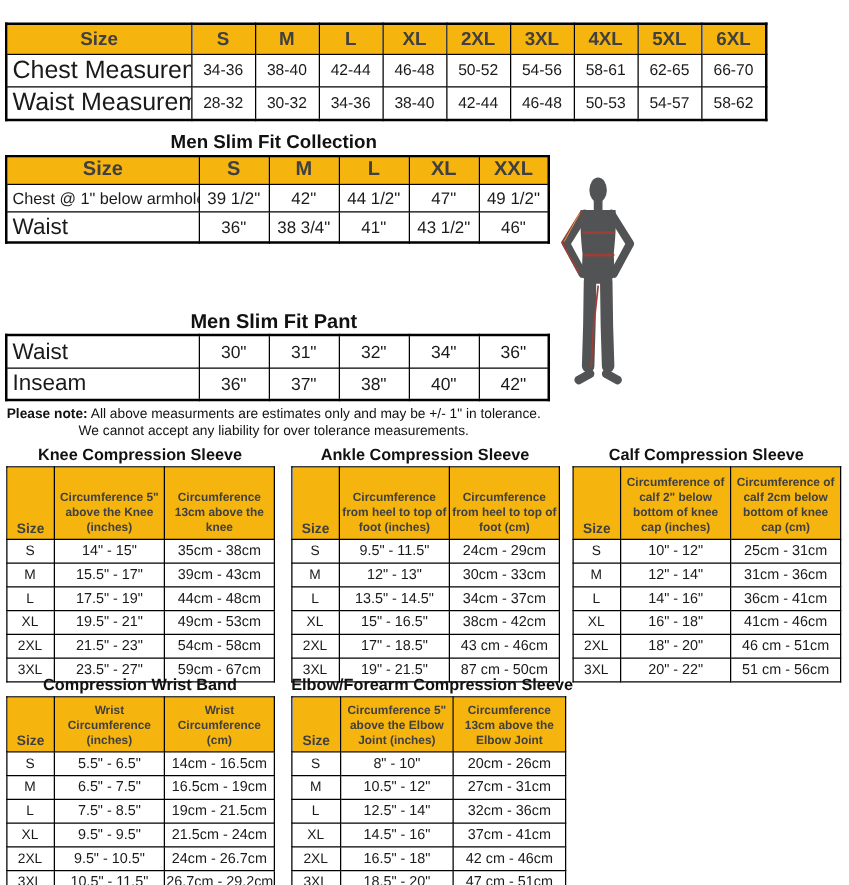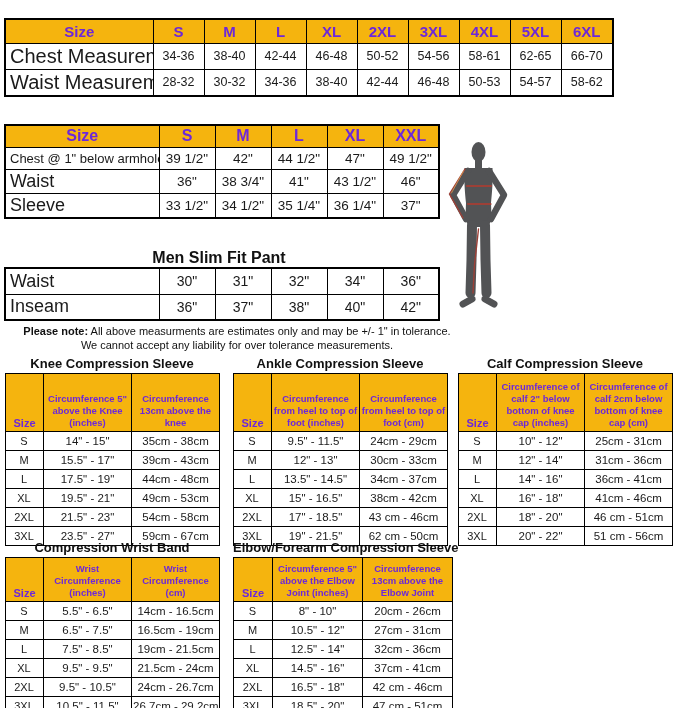--- a/index.html
+++ b/index.html
@@ -7,21 +7,21 @@
     position:relative;width:679px;height:708px;background:#ffffff;
     font-family:"Liberation Sans",sans-serif;color:#1a1a1a;overflow:hidden;
   }
   .ttl{position:absolute;font-weight:bold;text-align:center;color:#111;}
   .ttl.t1{top:1px;left:0;width:565px;font-size:15px;}
   .ttl.t2{top:105px;left:0;width:438px;font-size:15px;}
   .ttl.t3{top:249px;left:0;width:438px;font-size:16px;}
 
   table{border-collapse:collapse;table-layout:fixed;}
   th,td{border:1px solid #000;overflow:hidden;white-space:nowrap;}
-  th{background:#F5B40E;font-weight:bold;color:#6d28d9;}
+  th{background:#F5B40E;font-weight:bold;color:#404040;}
 
   .big{position:absolute;border:2px solid #000;}
   .big td.val{text-align:center;}
   .big td.lbl{text-align:left;padding-left:4px;}
   .big th{text-align:center;}
 
   .t-comp{left:4px;top:18px;width:608px;}
   .t-comp tr{height:24px;}
   .t-comp th{font-size:15px;}
   .t-comp td.lbl{font-size:20px;}
@@ -33,21 +33,21 @@
   .t-slim td.lbl{font-size:18px;}
   .t-slim tbody tr:first-child td.lbl{font-size:13px;}
   .t-slim td.val{font-size:13.5px;}
 
   .t-pant{left:4px;top:267px;width:434px;}
   .t-pant tr{height:26px;}
   .t-pant td.lbl{font-size:18px;}
   .t-pant td.val{font-size:14px;}
 
   .note{position:absolute;top:325px;left:0;width:438px;text-align:center;
-        font-size:11px;line-height:13.5px;color:#111;margin-left:18px;}
+        font-size:11px;line-height:13.5px;color:#111;}
   .note .b{font-weight:bold;}
 
   .sw{position:absolute;}
   .sw .sttl{font-weight:bold;font-size:13px;text-align:center;color:#111;margin-bottom:2px;white-space:nowrap;}
   .small{width:100%;border:1px solid #000;}
   .small th{font-size:9.5px;line-height:12px;vertical-align:bottom;
             text-align:center;padding:2px 1px;white-space:normal;}
   .small th:first-child{font-size:11px;}
   .small td{text-align:center;height:16px;}
   .small td.lbl{font-size:11px;text-align:center;padding-left:0;}
@@ -110,20 +110,21 @@
           <td class="val">38-40</td>
           <td class="val">42-44</td>
           <td class="val">46-48</td>
           <td class="val">50-53</td>
           <td class="val">54-57</td>
           <td class="val">58-62</td>
         </tr>
       </tbody>
     </table>
 
+  <div class="ttl t2">Men Slim Fit Collection</div>
   <table class="big t-slim">
       <colgroup>
         <col style="width: 154px;">
         <col style="width: 56px;">
         <col style="width: 56px;">
         <col style="width: 56px;">
         <col style="width: 56px;">
         <col style="width: 56px;">
       </colgroup>
       <thead>
@@ -145,28 +146,20 @@
           <td class="val">47"</td>
           <td class="val">49 1/2"</td>
         </tr>
         <tr>
           <td class="lbl">Waist</td>
           <td class="val">36"</td>
           <td class="val">38 3/4"</td>
           <td class="val">41"</td>
           <td class="val">43 1/2"</td>
           <td class="val">46"</td>
-        </tr>
-        <tr>
-          <td class="lbl">Sleeve</td>
-          <td class="val">33 1/2"</td>
-          <td class="val">34 1/2"</td>
-          <td class="val">35 1/4"</td>
-          <td class="val">36 1/4"</td>
-          <td class="val">37"</td>
         </tr>
       </tbody>
     </table>
 
   <div class="ttl t3">Men Slim Fit  Pant</div>
   <table class="big t-pant">
       <colgroup>
         <col style="width: 154px;">
         <col style="width: 56px;">
         <col style="width: 56px;">
@@ -309,21 +302,21 @@
             <td class="val">38cm - 42cm</td>
           </tr>
           <tr>
             <td class="lbl">2XL</td>
             <td class="val">17" - 18.5"</td>
             <td class="val">43 cm - 46cm</td>
           </tr>
           <tr>
             <td class="lbl">3XL</td>
             <td class="val">19" - 21.5"</td>
-            <td class="val">62 cm - 50cm</td>
+            <td class="val">87 cm - 50cm</td>
           </tr>
         </tbody>
       </table>
   </div>
 
   <div class="sw row3" style="left:458px;top:356px;width:214px;">
     <div class="sttl">Calf Compression Sleeve</div>
     <table class="small">
         <colgroup>
           <col style="width: 38px;">

